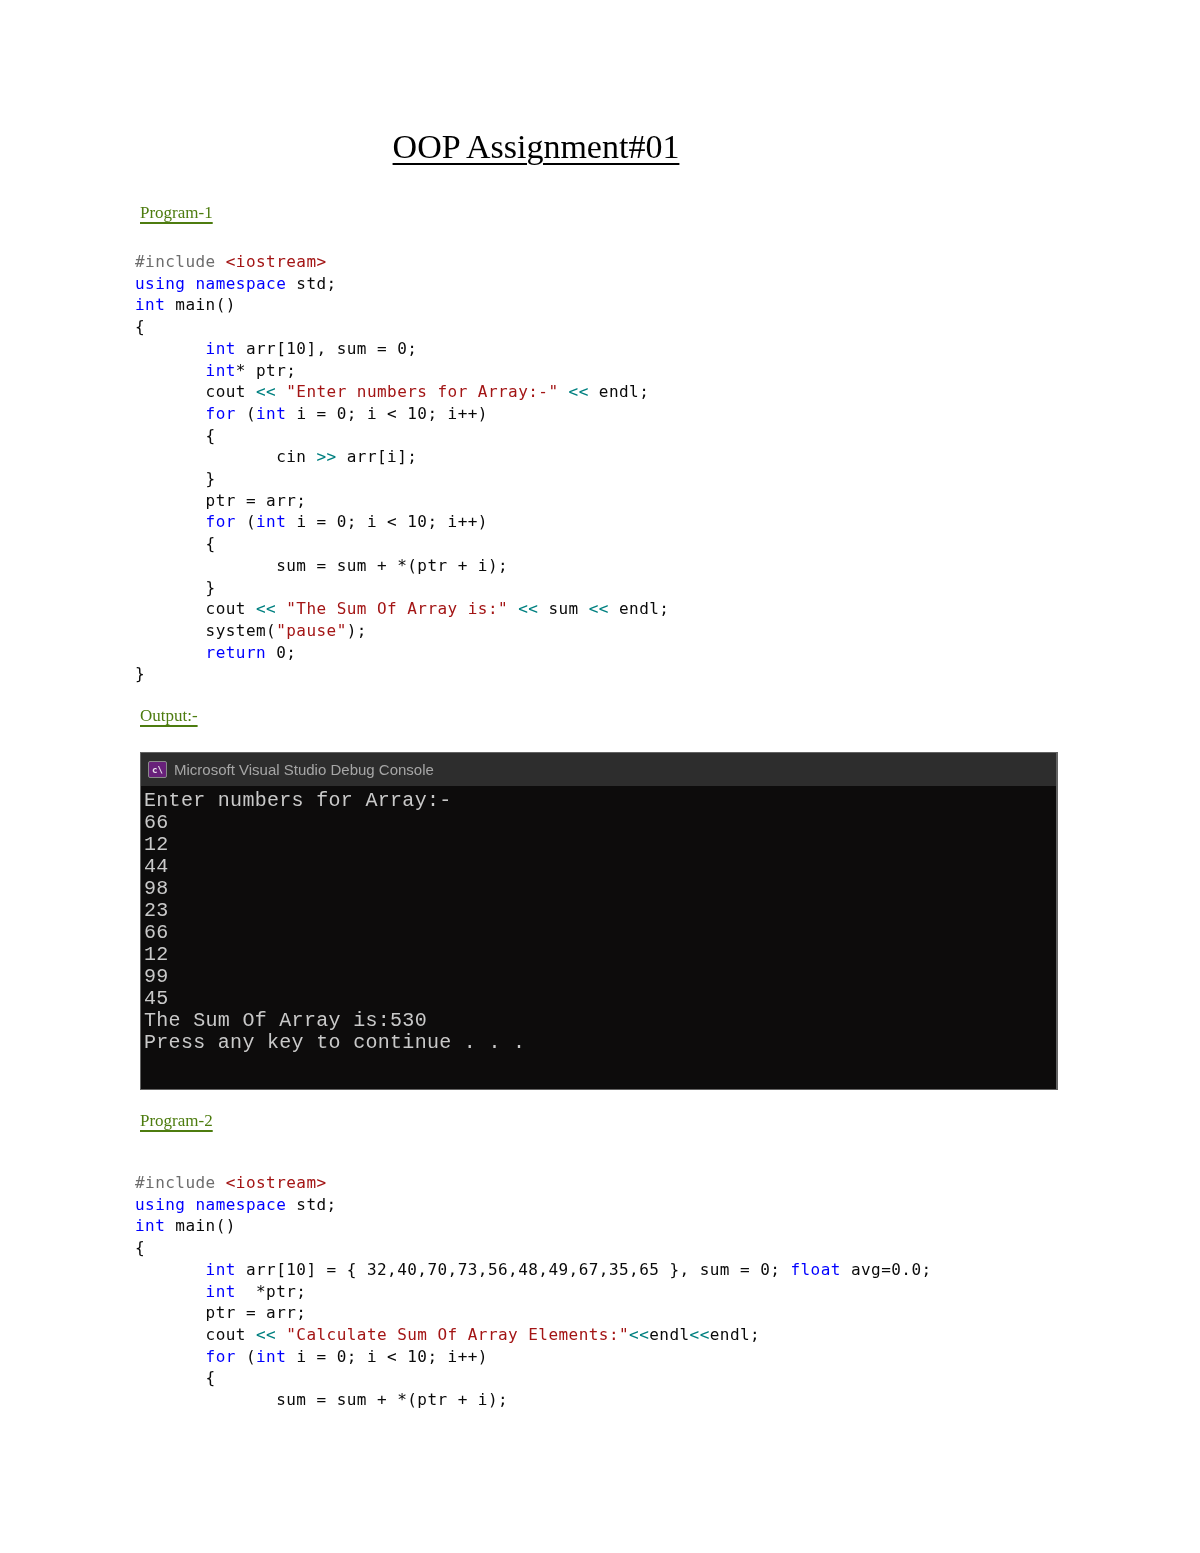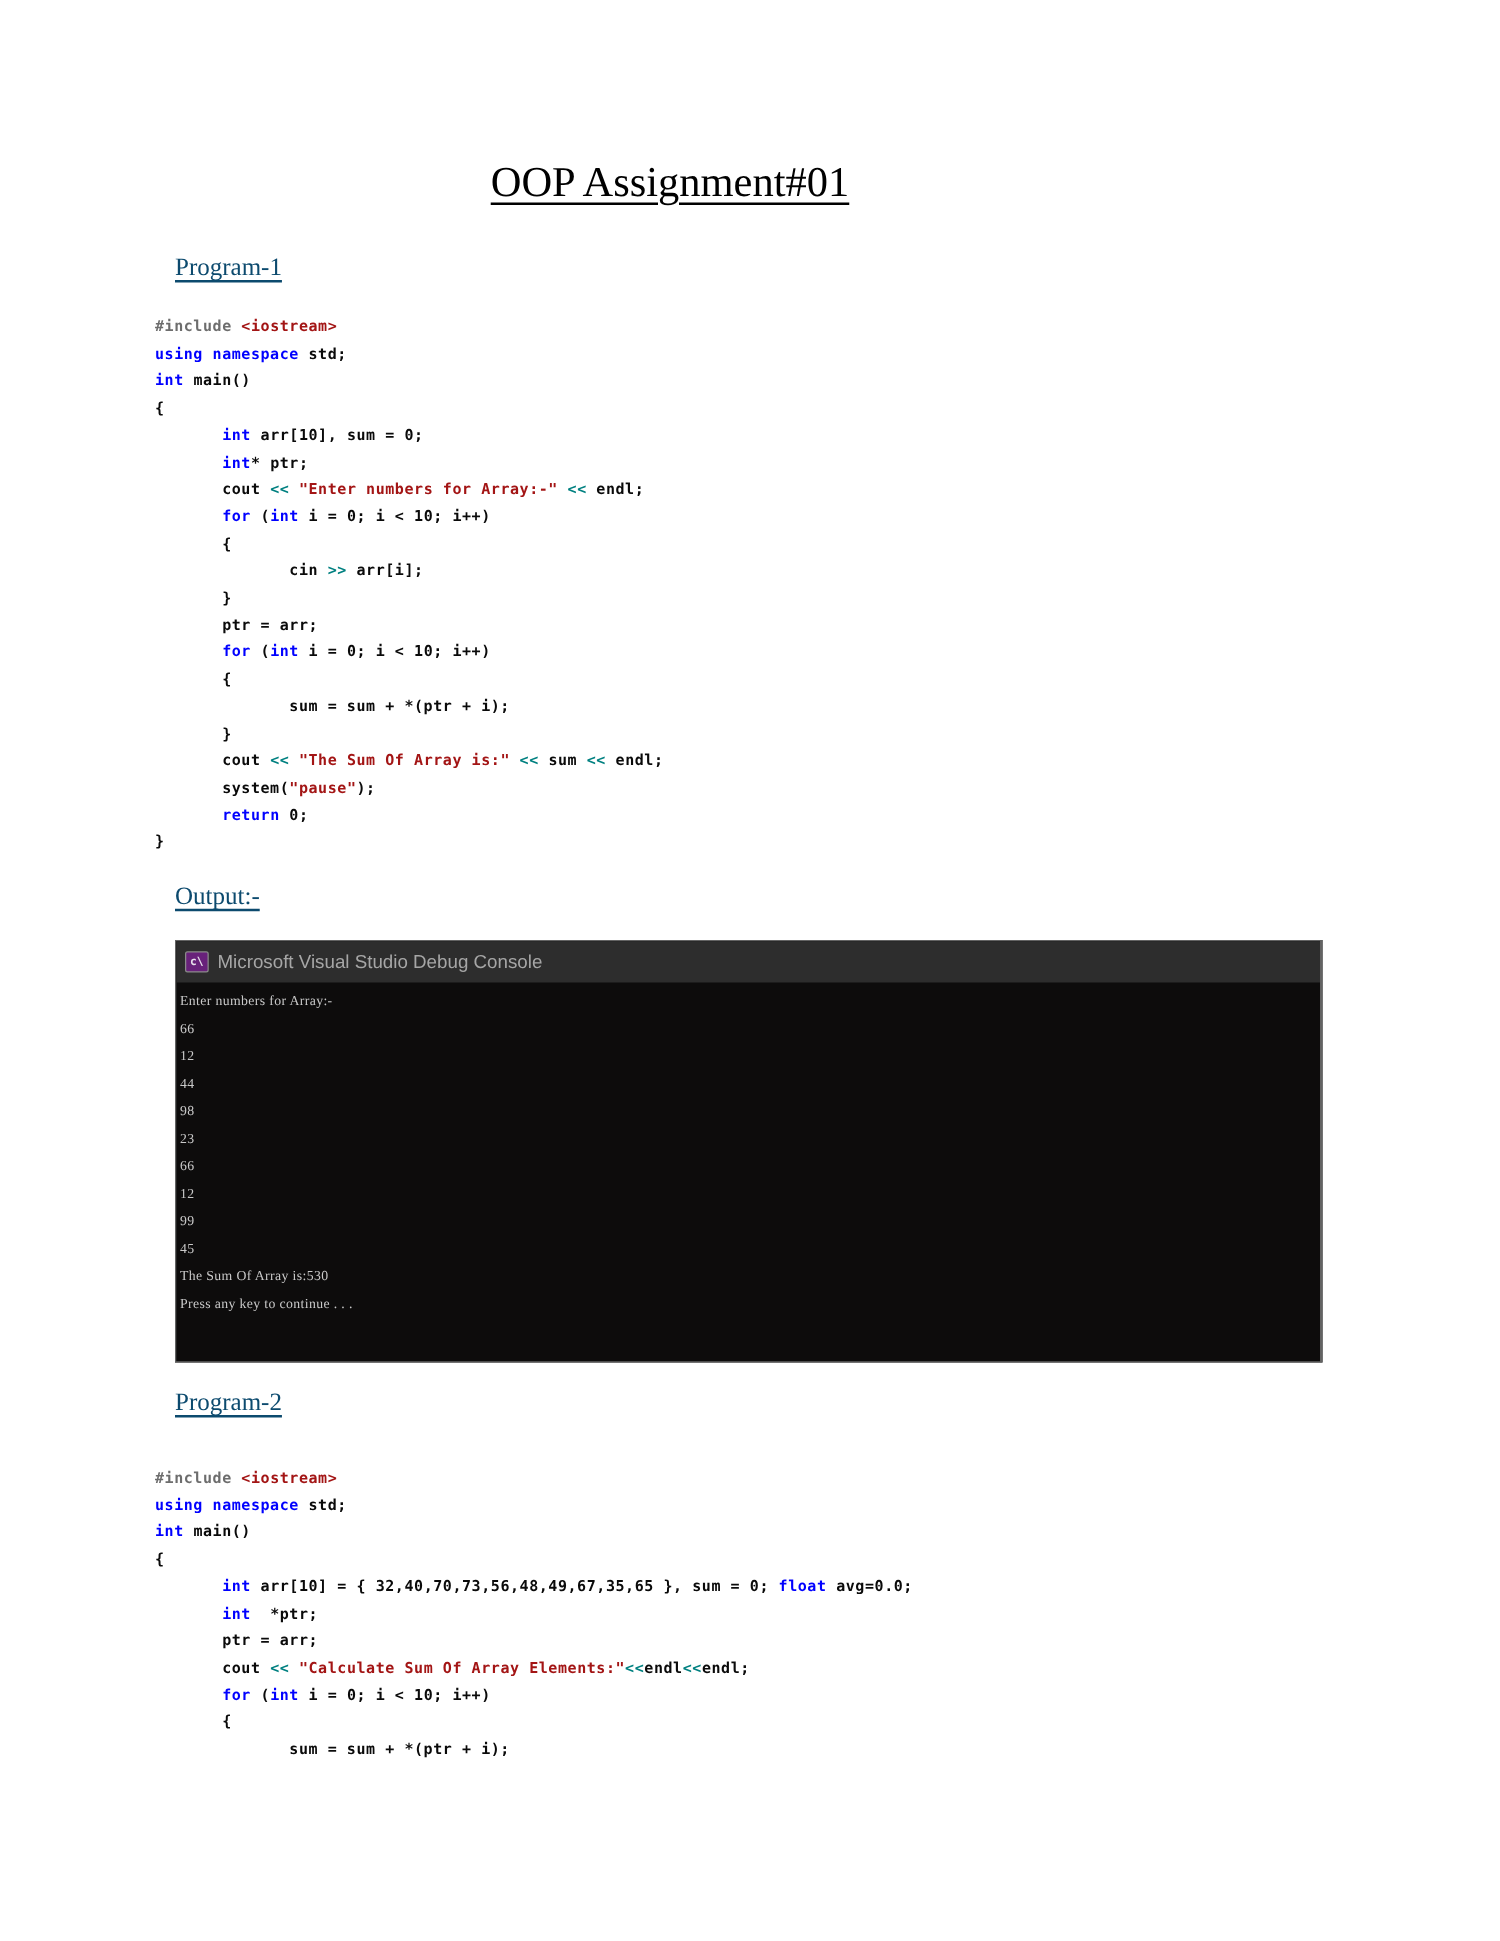--- a/index.html
+++ b/index.html
@@ -32,36 +32,36 @@
     font-size:34px;
     font-weight:400;
     text-decoration:underline;
     text-decoration-thickness:2px;
     text-underline-offset:5px;
     color:#000;
   }
   .section-heading{
     position:absolute;
     left:140px;
-    font-size:20px;
+    font-size:17px;
     font-weight:400;
     text-decoration:underline;
     text-decoration-thickness:2px;
     text-underline-offset:4px;
-    color:#0c4a6e;
+    color:#4d7c0f;
   }
   .h-program1{top:203px;}
   .h-output{top:706px;}
   .h-program2{top:1111px;}
   .codeblock{
     position:absolute;
-    left:124px;
+    left:135px;
     font-family:"DejaVu Sans Mono", monospace;
-    font-size:12px;
-    font-weight:700;
+    font-size:16px;
+    font-weight:400;
     letter-spacing:0.45px;
     line-height:21.7px;
     color:var(--plain);
   }
   .code1{top:251px;}
   .code2{top:1172px;}
   .code-line{white-space:pre;}
   .tok-keyword{color:var(--keyword);}
   .tok-string{color:var(--string);}
   .tok-operator{color:var(--operator);}
@@ -95,22 +95,22 @@
     align-items:center;
     justify-content:center;
     font-family:"DejaVu Sans Mono", monospace;
     font-size:9px;
     font-weight:700;
     color:#e8e2ec;
     flex:0 0 auto;
   }
   .console-body{
     padding:4px 6px 0 3px;
-    font-family:Liberation Serif, serif;
-    font-size:11px;
+    font-family:Liberation Mono, monospace;
+    font-size:20px;
     letter-spacing:0.3px;
     line-height:22px;
     color:var(--console-text);
   }
   .console-body div{white-space:pre;}
 </style>
 </head>
 <body>
 
 <div class="page">

